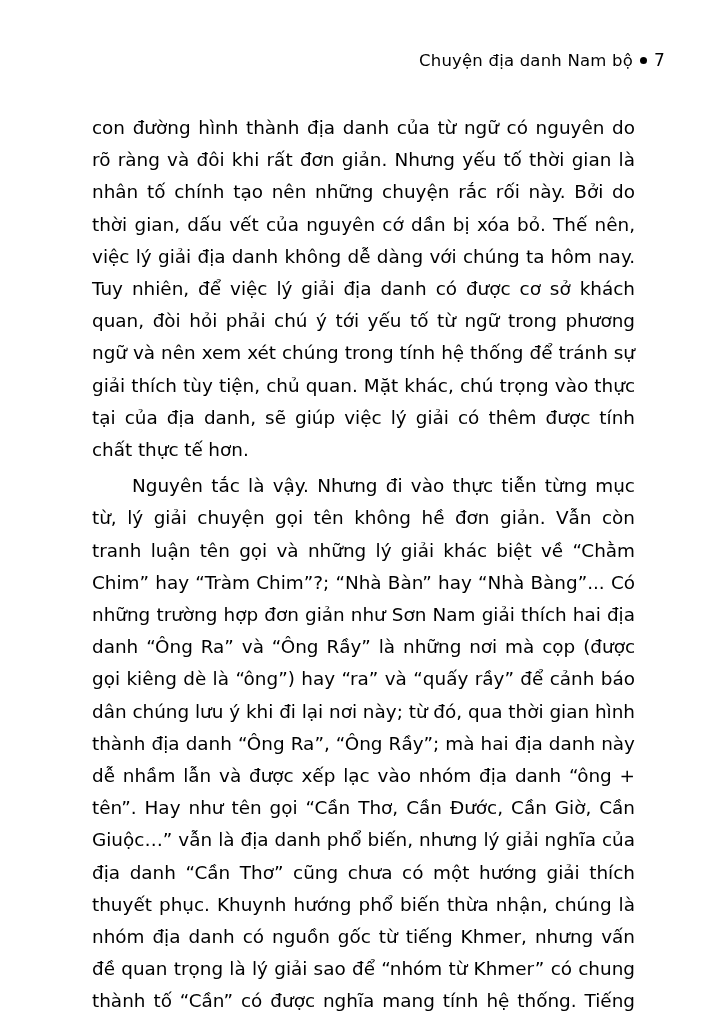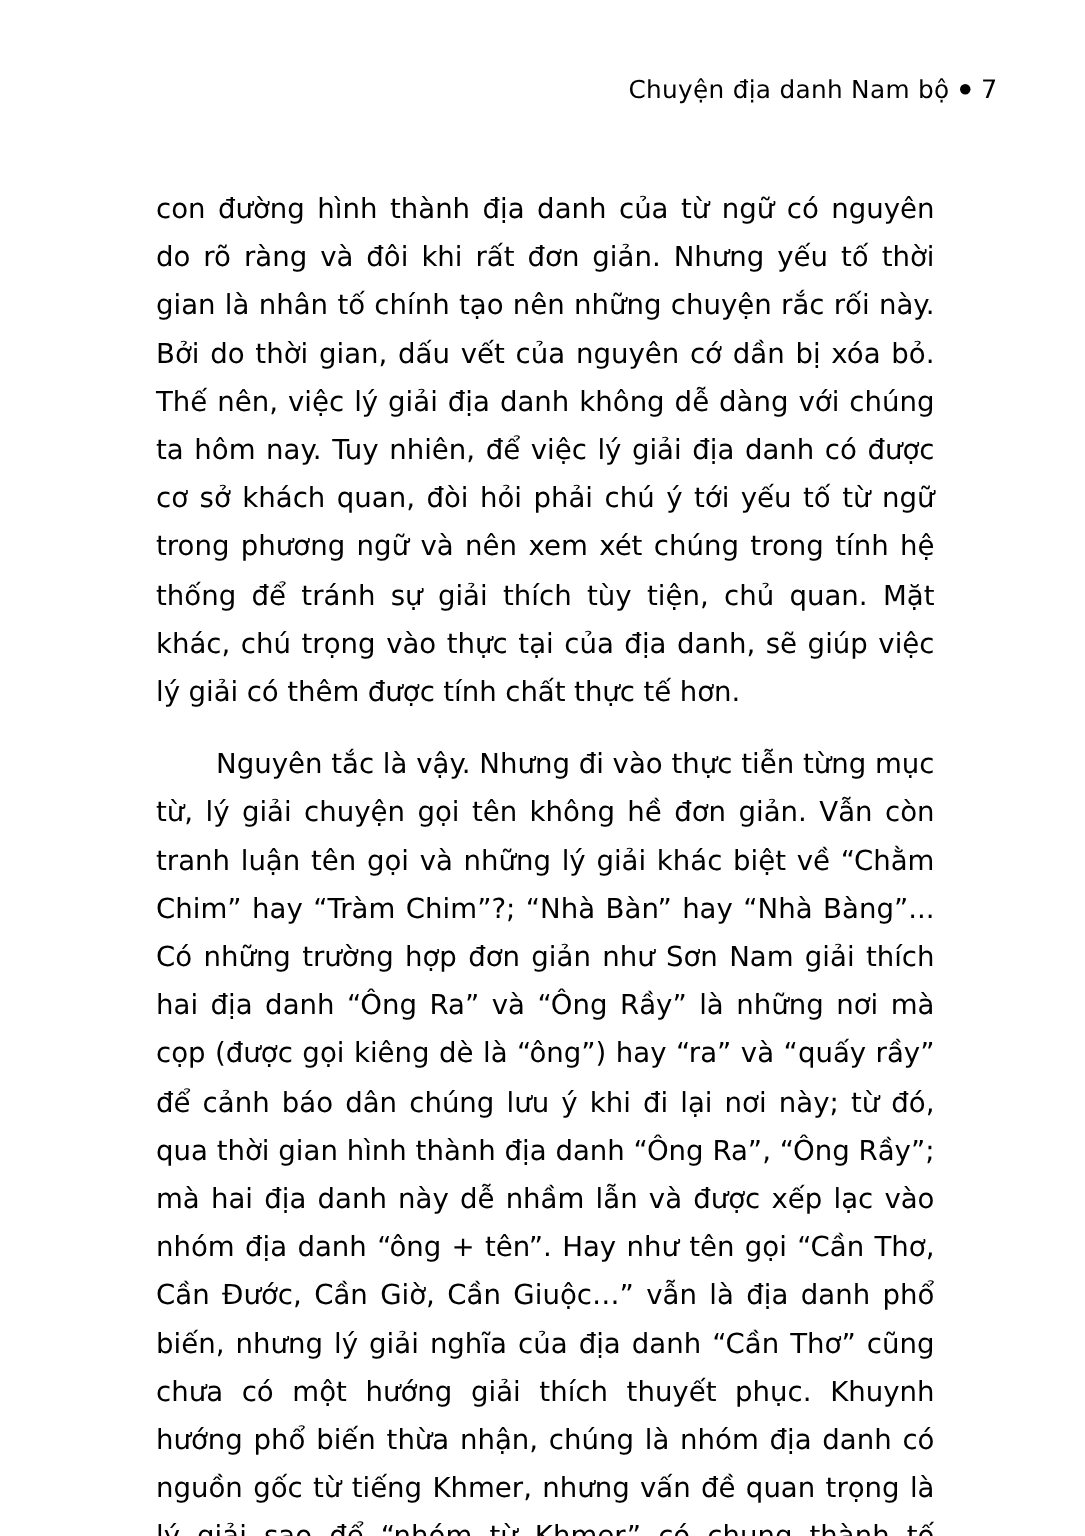--- a/index.html
+++ b/index.html
@@ -52,21 +52,21 @@
     top: 108px;
     left: 88px;
     width: 551px;
     font-size: 18.4px;
     line-height: 32.2px;
     text-align: justify;
     text-justify: inter-word;
     word-spacing: -0.2px;
   }
   .body-text p {
-    margin: 16px;
+    margin: 4px;
     text-indent: 0;
   }
   .body-text p.indent {
     text-indent: 40px;
     margin-top: 0;
   }
 </style>
 </head>
 <body>
 

